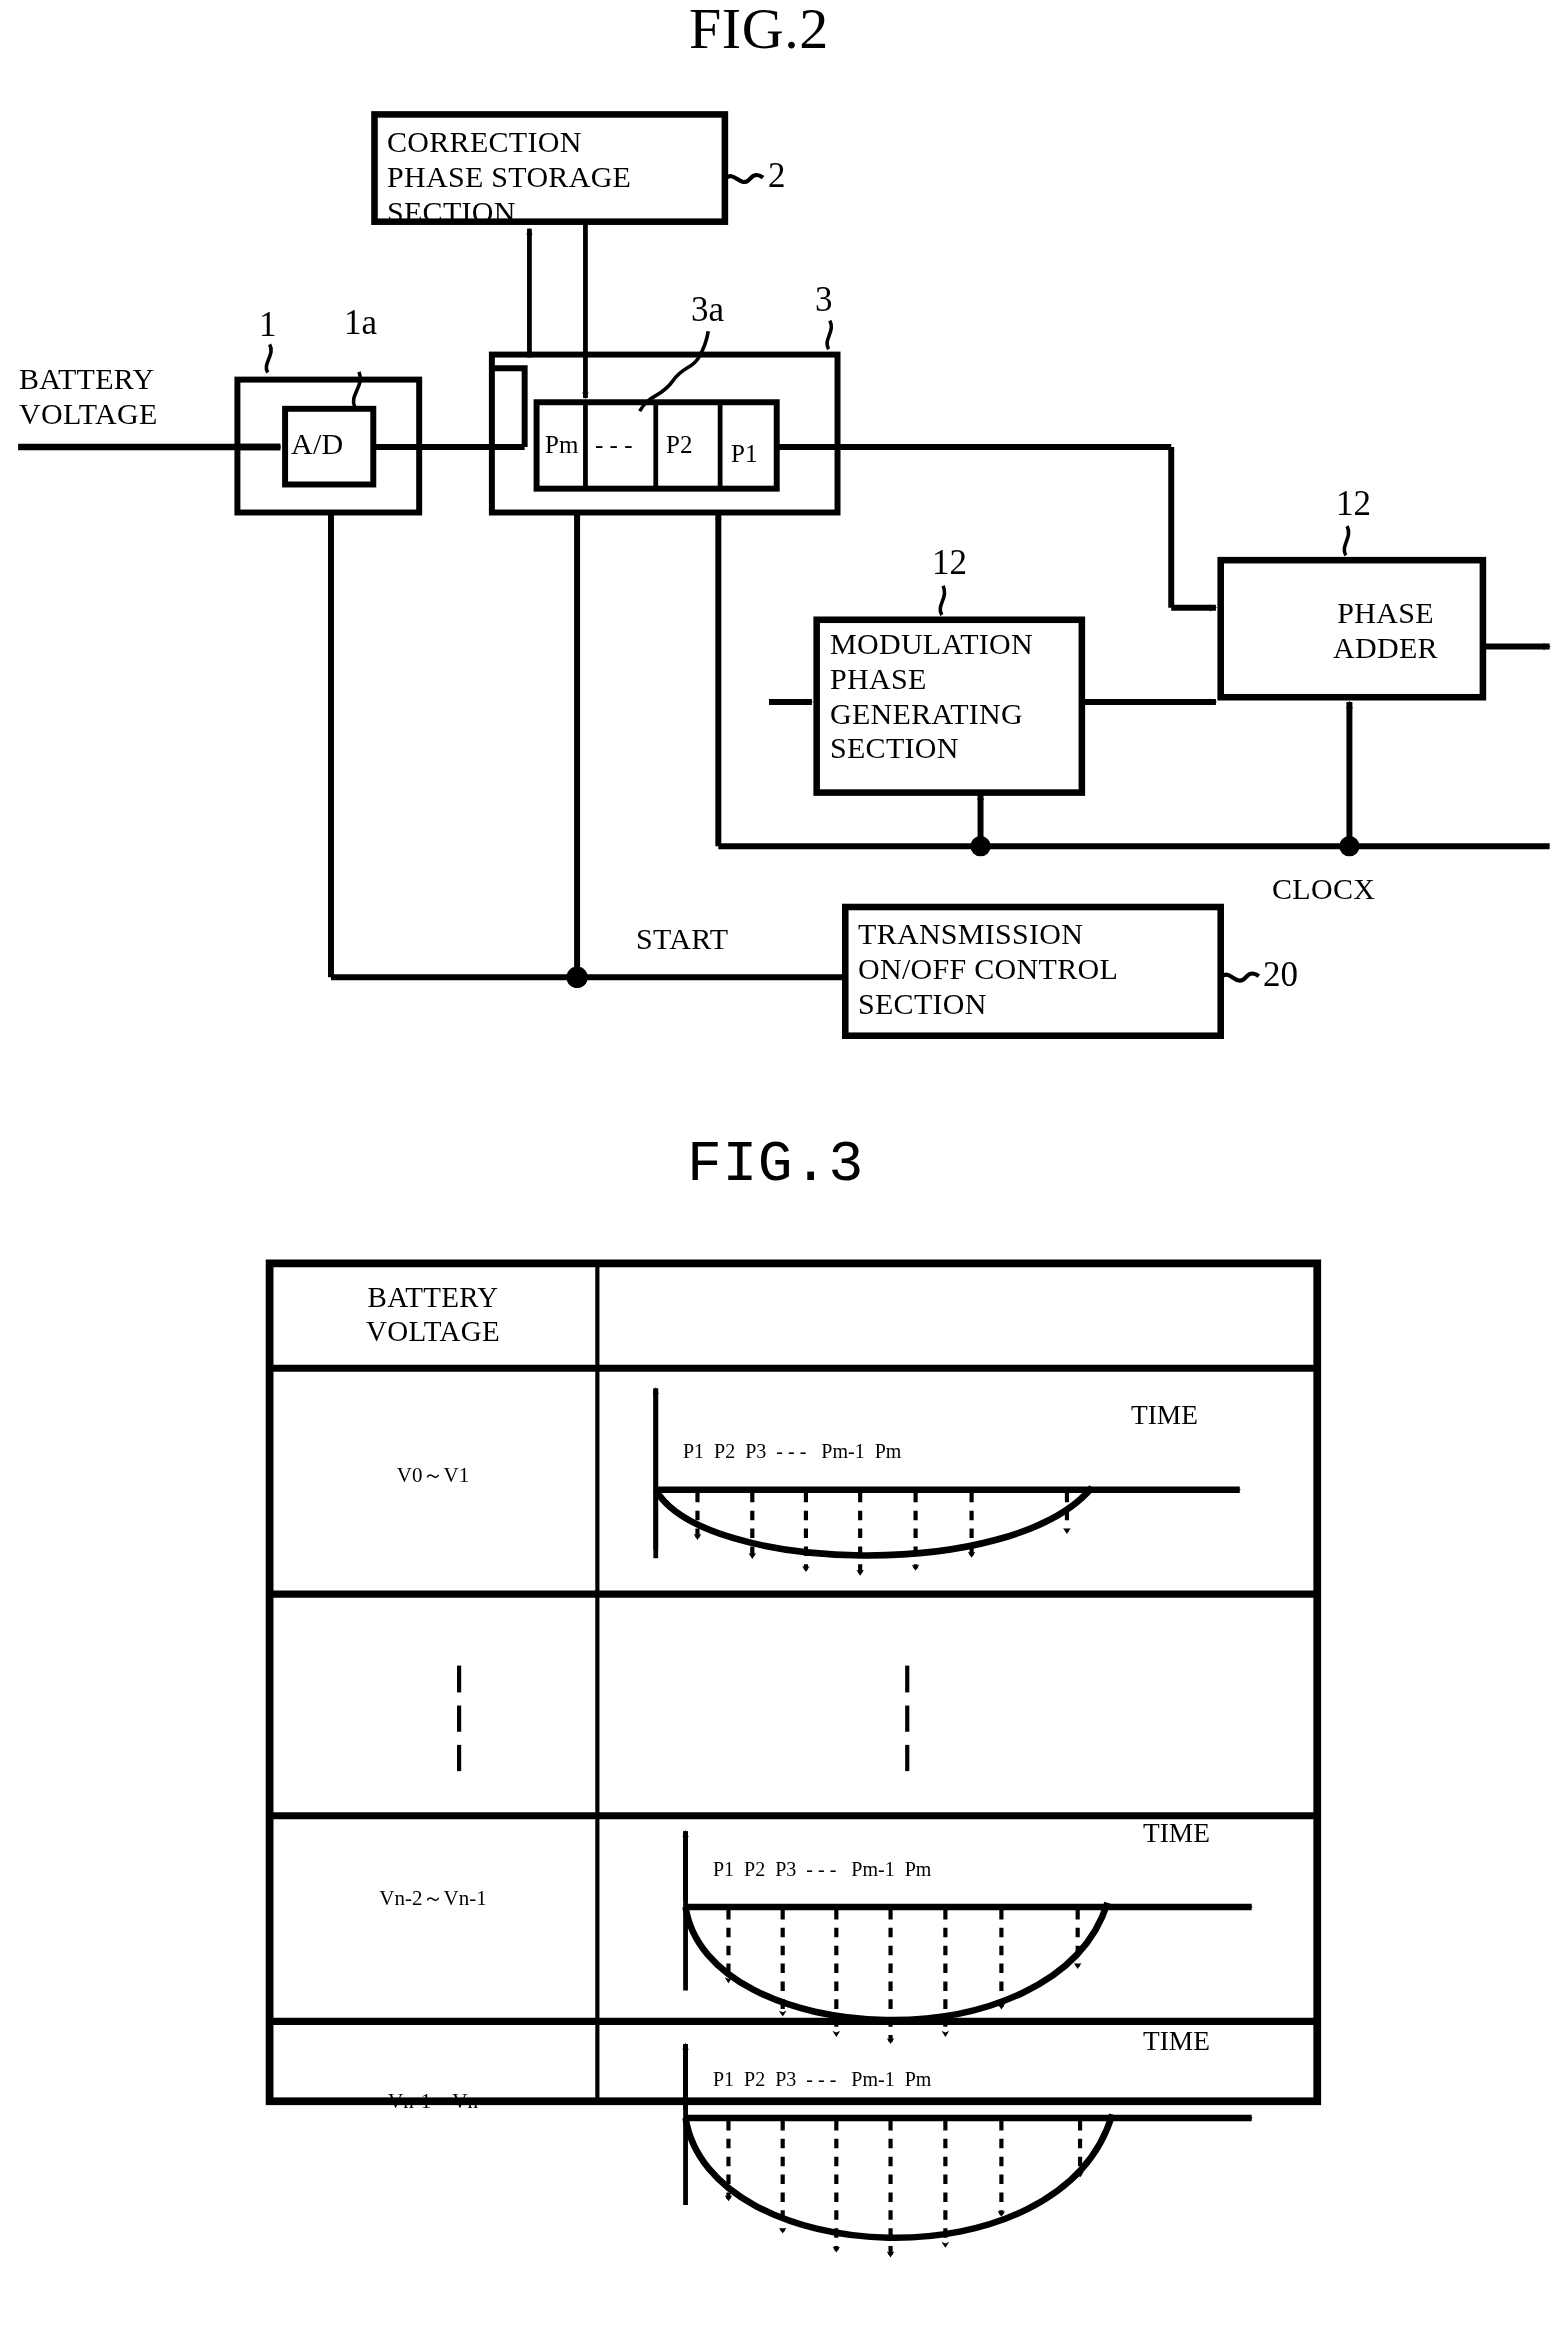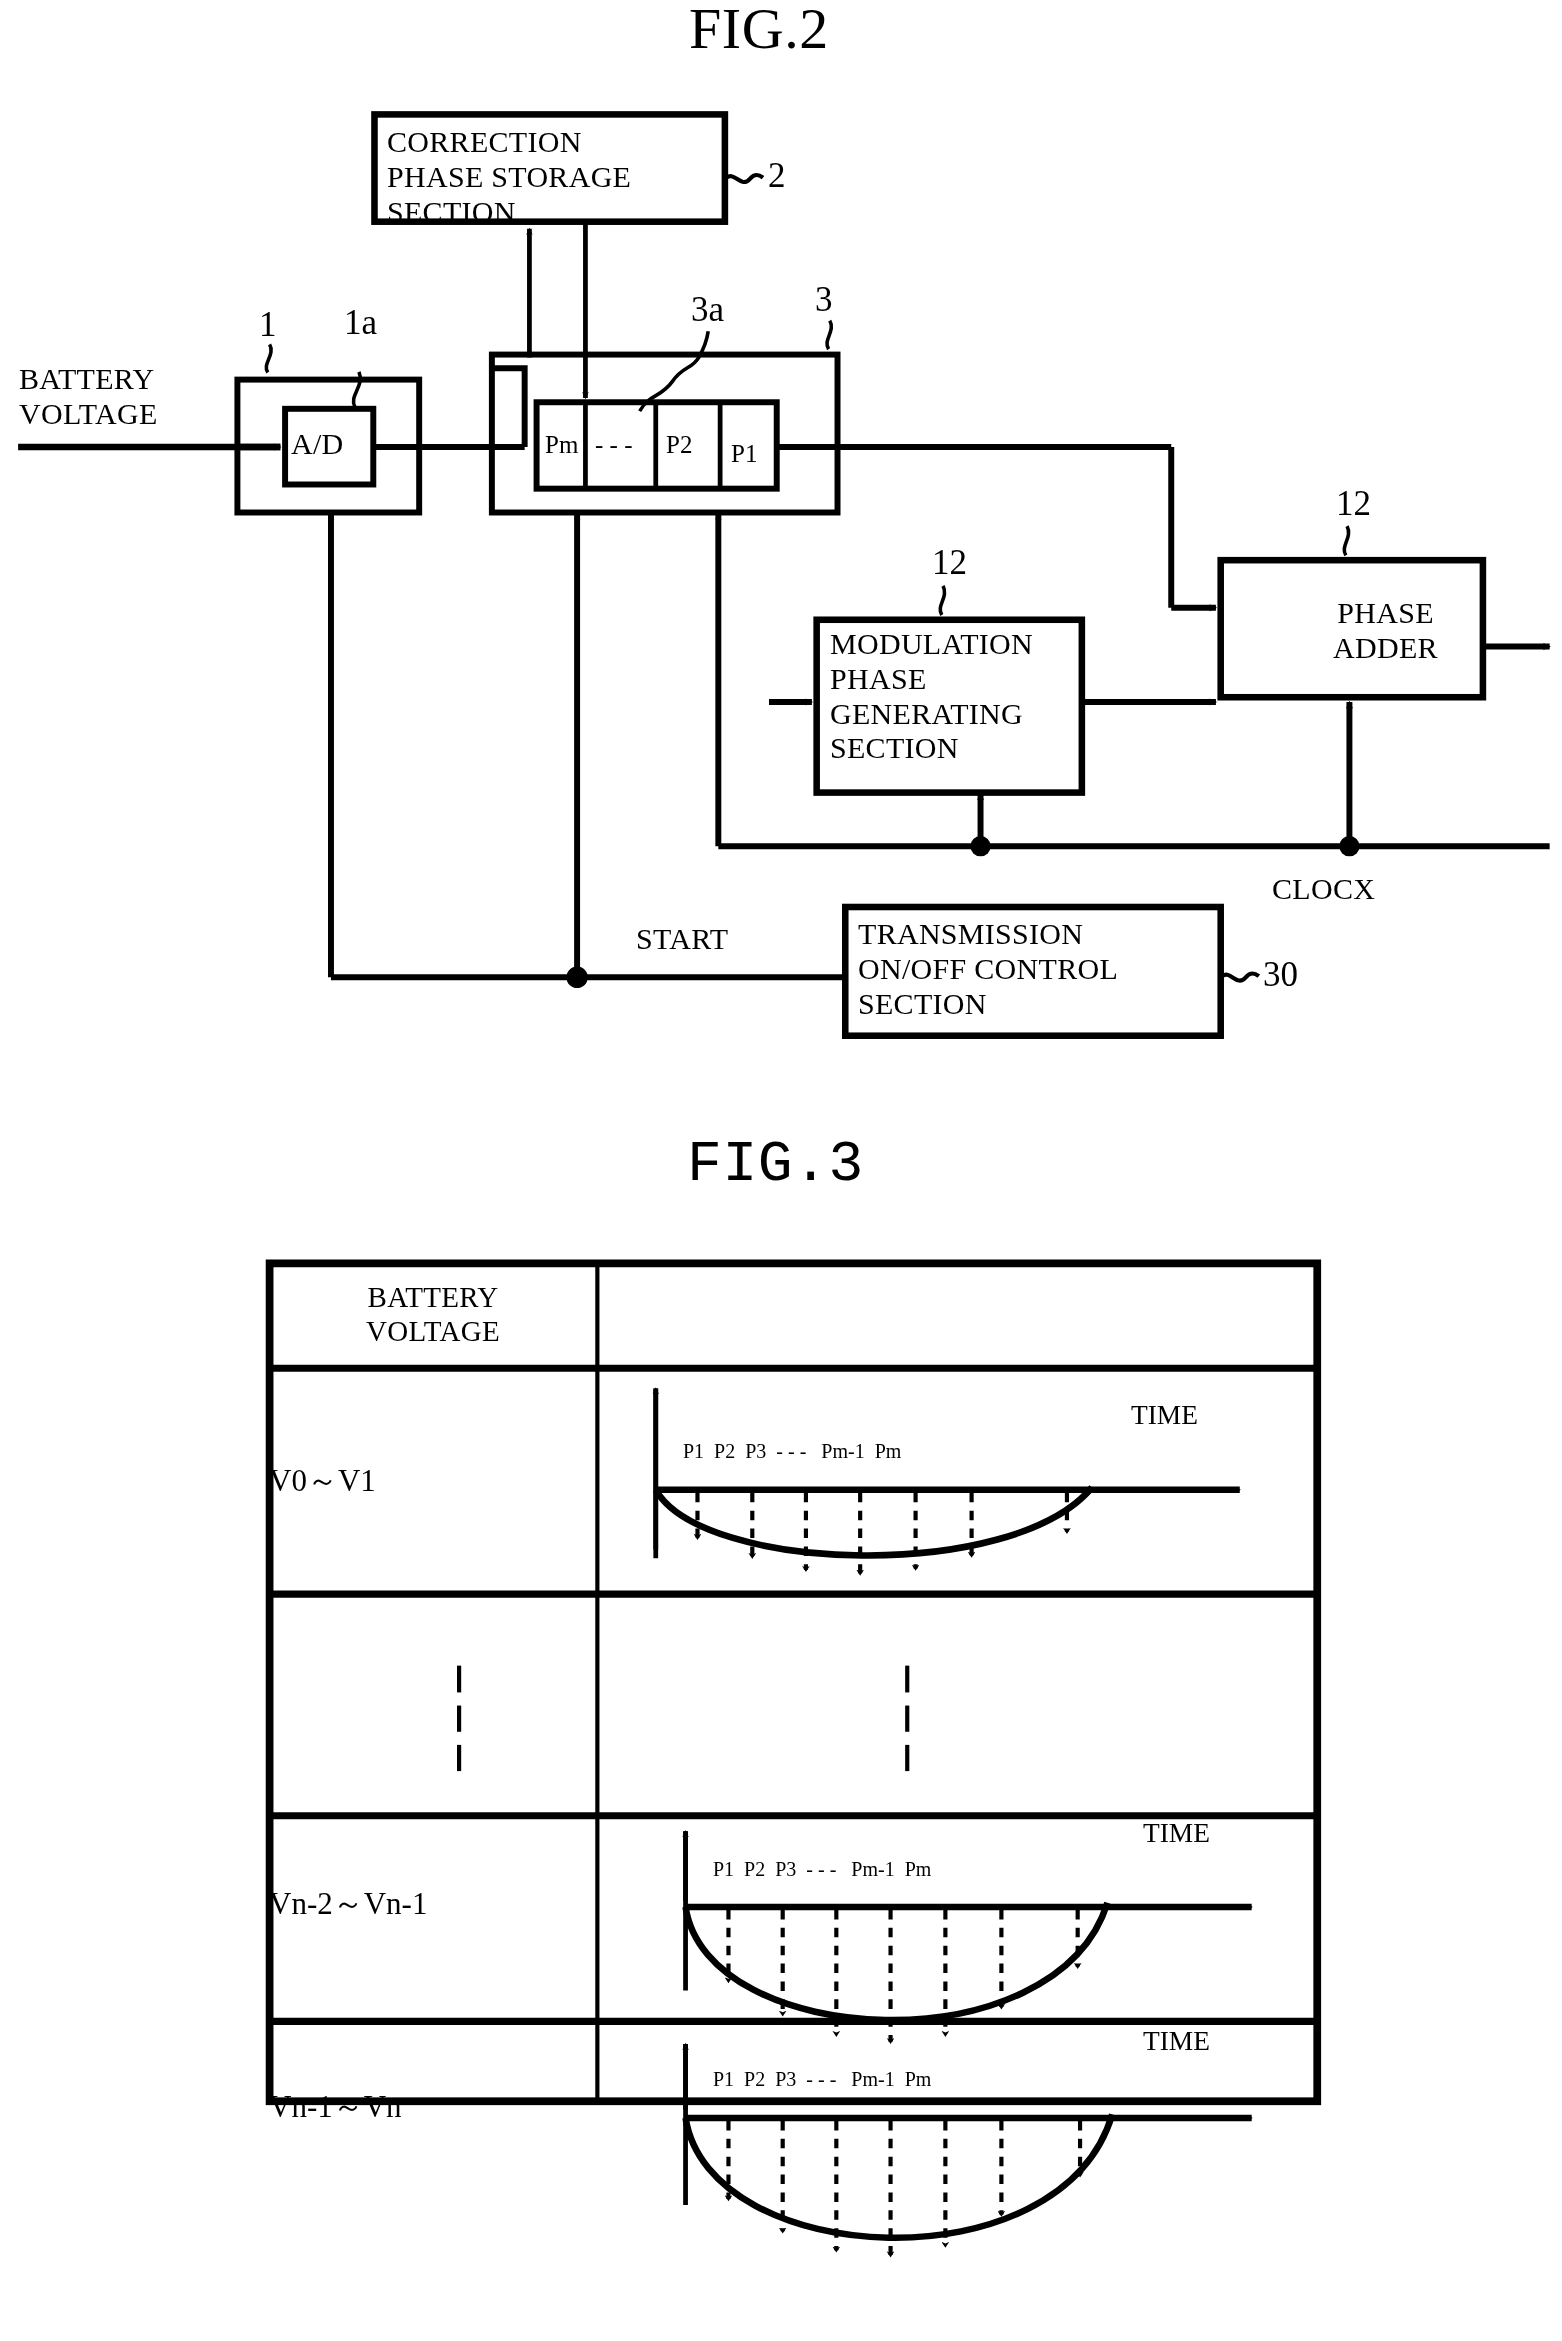--- a/index.html
+++ b/index.html
@@ -49,21 +49,22 @@
   }
   .smalltext {
     font-size: 25px;
   }
   .tablehdr {
     font-size: 29px;
     text-align: center;
     letter-spacing: 0.3px;
   }
   .vlabel {
-    font-size: 31px;
+    font-size: 21px;
+    text-align: center;
   }
   .plabels {
     font-size: 20px;
     letter-spacing: 0px;
     white-space: pre;
   }
   .timelabel {
     font-size: 27.4px;
   }
 </style>
@@ -198,21 +199,21 @@
 ADDER</div>
 
   <div class="lbl blocktext" style="left:1272px; top:872px;">CLOCX</div>
 
   <div class="lbl blocktext" style="left:636px; top:922px;">START</div>
 
   <div class="lbl blocktext" style="left: 858px; top: 917px; width: 364px; white-space: pre;">TRANSMISSION
 ON/OFF CONTROL
 SECTION</div>
 
-  <div class="lbl reftext" style="left:1263px; top:955px;">30</div>
+  <div class="lbl reftext" style="left:1263px; top:955px;">20</div>
 
   <div class="fig-title" style="left:687px; top:1132px;font-family:Liberation Mono, monospace;">FIG.3</div>
 
   <svg class="svg-layer" viewBox="0 0 2622 3930" xmlns="http://www.w3.org/2000/svg">
     <defs>
       <marker id="axArr" markerWidth="14" markerHeight="14" refX="10" refY="5.5" orient="auto" markerUnits="userSpaceOnUse">
         <path d="M0,0 L12,5.5 L0,11 L3,5.5 Z" fill="#000"></path>
       </marker>
       <marker id="dashArr" markerWidth="13" markerHeight="13" refX="6" refY="6.5" orient="auto" markerUnits="userSpaceOnUse">
         <path d="M0,0 L2.6,6.5 L0,13 L10,6.5 Z" fill="#000"></path>

